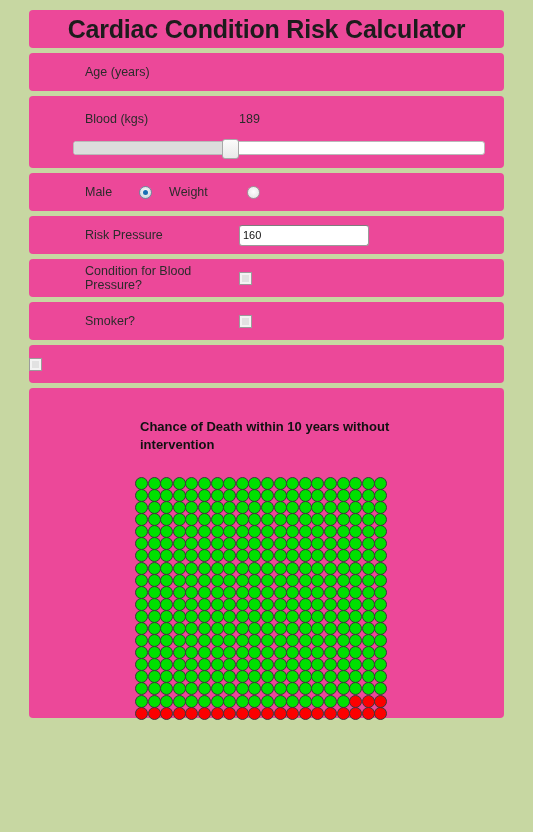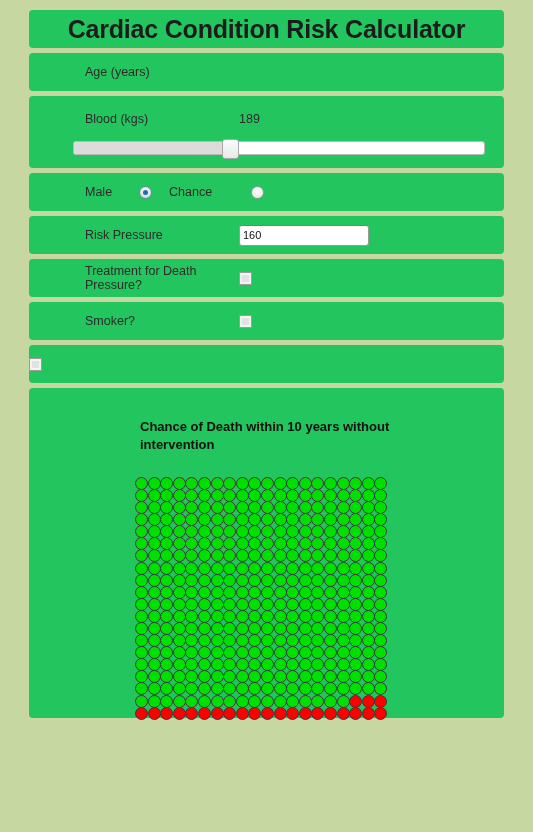--- a/index.html
+++ b/index.html
@@ -30,21 +30,21 @@
     margin-bottom: 9px;
   }
   .title-bar .title-text {
     font-size: 25px;
     font-weight: bold;
     color: #1c1c1c;
     letter-spacing: -0.2px;
     font-family: "Liberation Sans", sans-serif;
   }
   .panel {
-    background: #22c55e;
+    background: #ec4899;
     border-radius: 4px;
     margin-bottom: 5px;
     position: relative;
     box-sizing: border-box;
   }
   .row-field {
     height: 38px;
     display: flex;
     align-items: center;
   }
@@ -245,31 +245,31 @@
     <div class="slider-wrap">
       <div class="slider-track"></div>
       <div class="slider-fill" id="sliderFill" style="width: calc(38% - 2px);"></div>
       <div class="slider-thumb" id="sliderThumb" style="left: calc(38% - 8px);"></div>
     </div>
   </div>
 
   <div class="panel gender-panel">
     <span class="lbl gender-label-male">Male</span>
     <span class="radio checked gender-radio-1"></span>
-    <span class="lbl gender-label-female">Chance</span>
+    <span class="lbl gender-label-female">Weight</span>
     <span class="radio gender-radio-2"></span>
   </div>
 
   <div class="panel row-field">
     <span class="lbl lbl-col">Risk Pressure</span>
     <input class="txt-input" type="text" value="160" style="">
   </div>
 
   <div class="panel check-panel">
-    <span class="check-lbl" style="width:210px;box-sizing:border-box;">Treatment for Death Pressure?</span>
+    <span class="check-lbl" style="width:210px;box-sizing:border-box;">Condition for Blood Pressure?</span>
     <span class="checkbox"></span>
   </div>
 
   <div class="panel check-panel">
     <span class="check-lbl" style="width:210px;box-sizing:border-box;">Smoker?</span>
     <span class="checkbox"></span>
   </div>
 
   <div class="panel check-panel">
     <span class="checkbox"></span>

